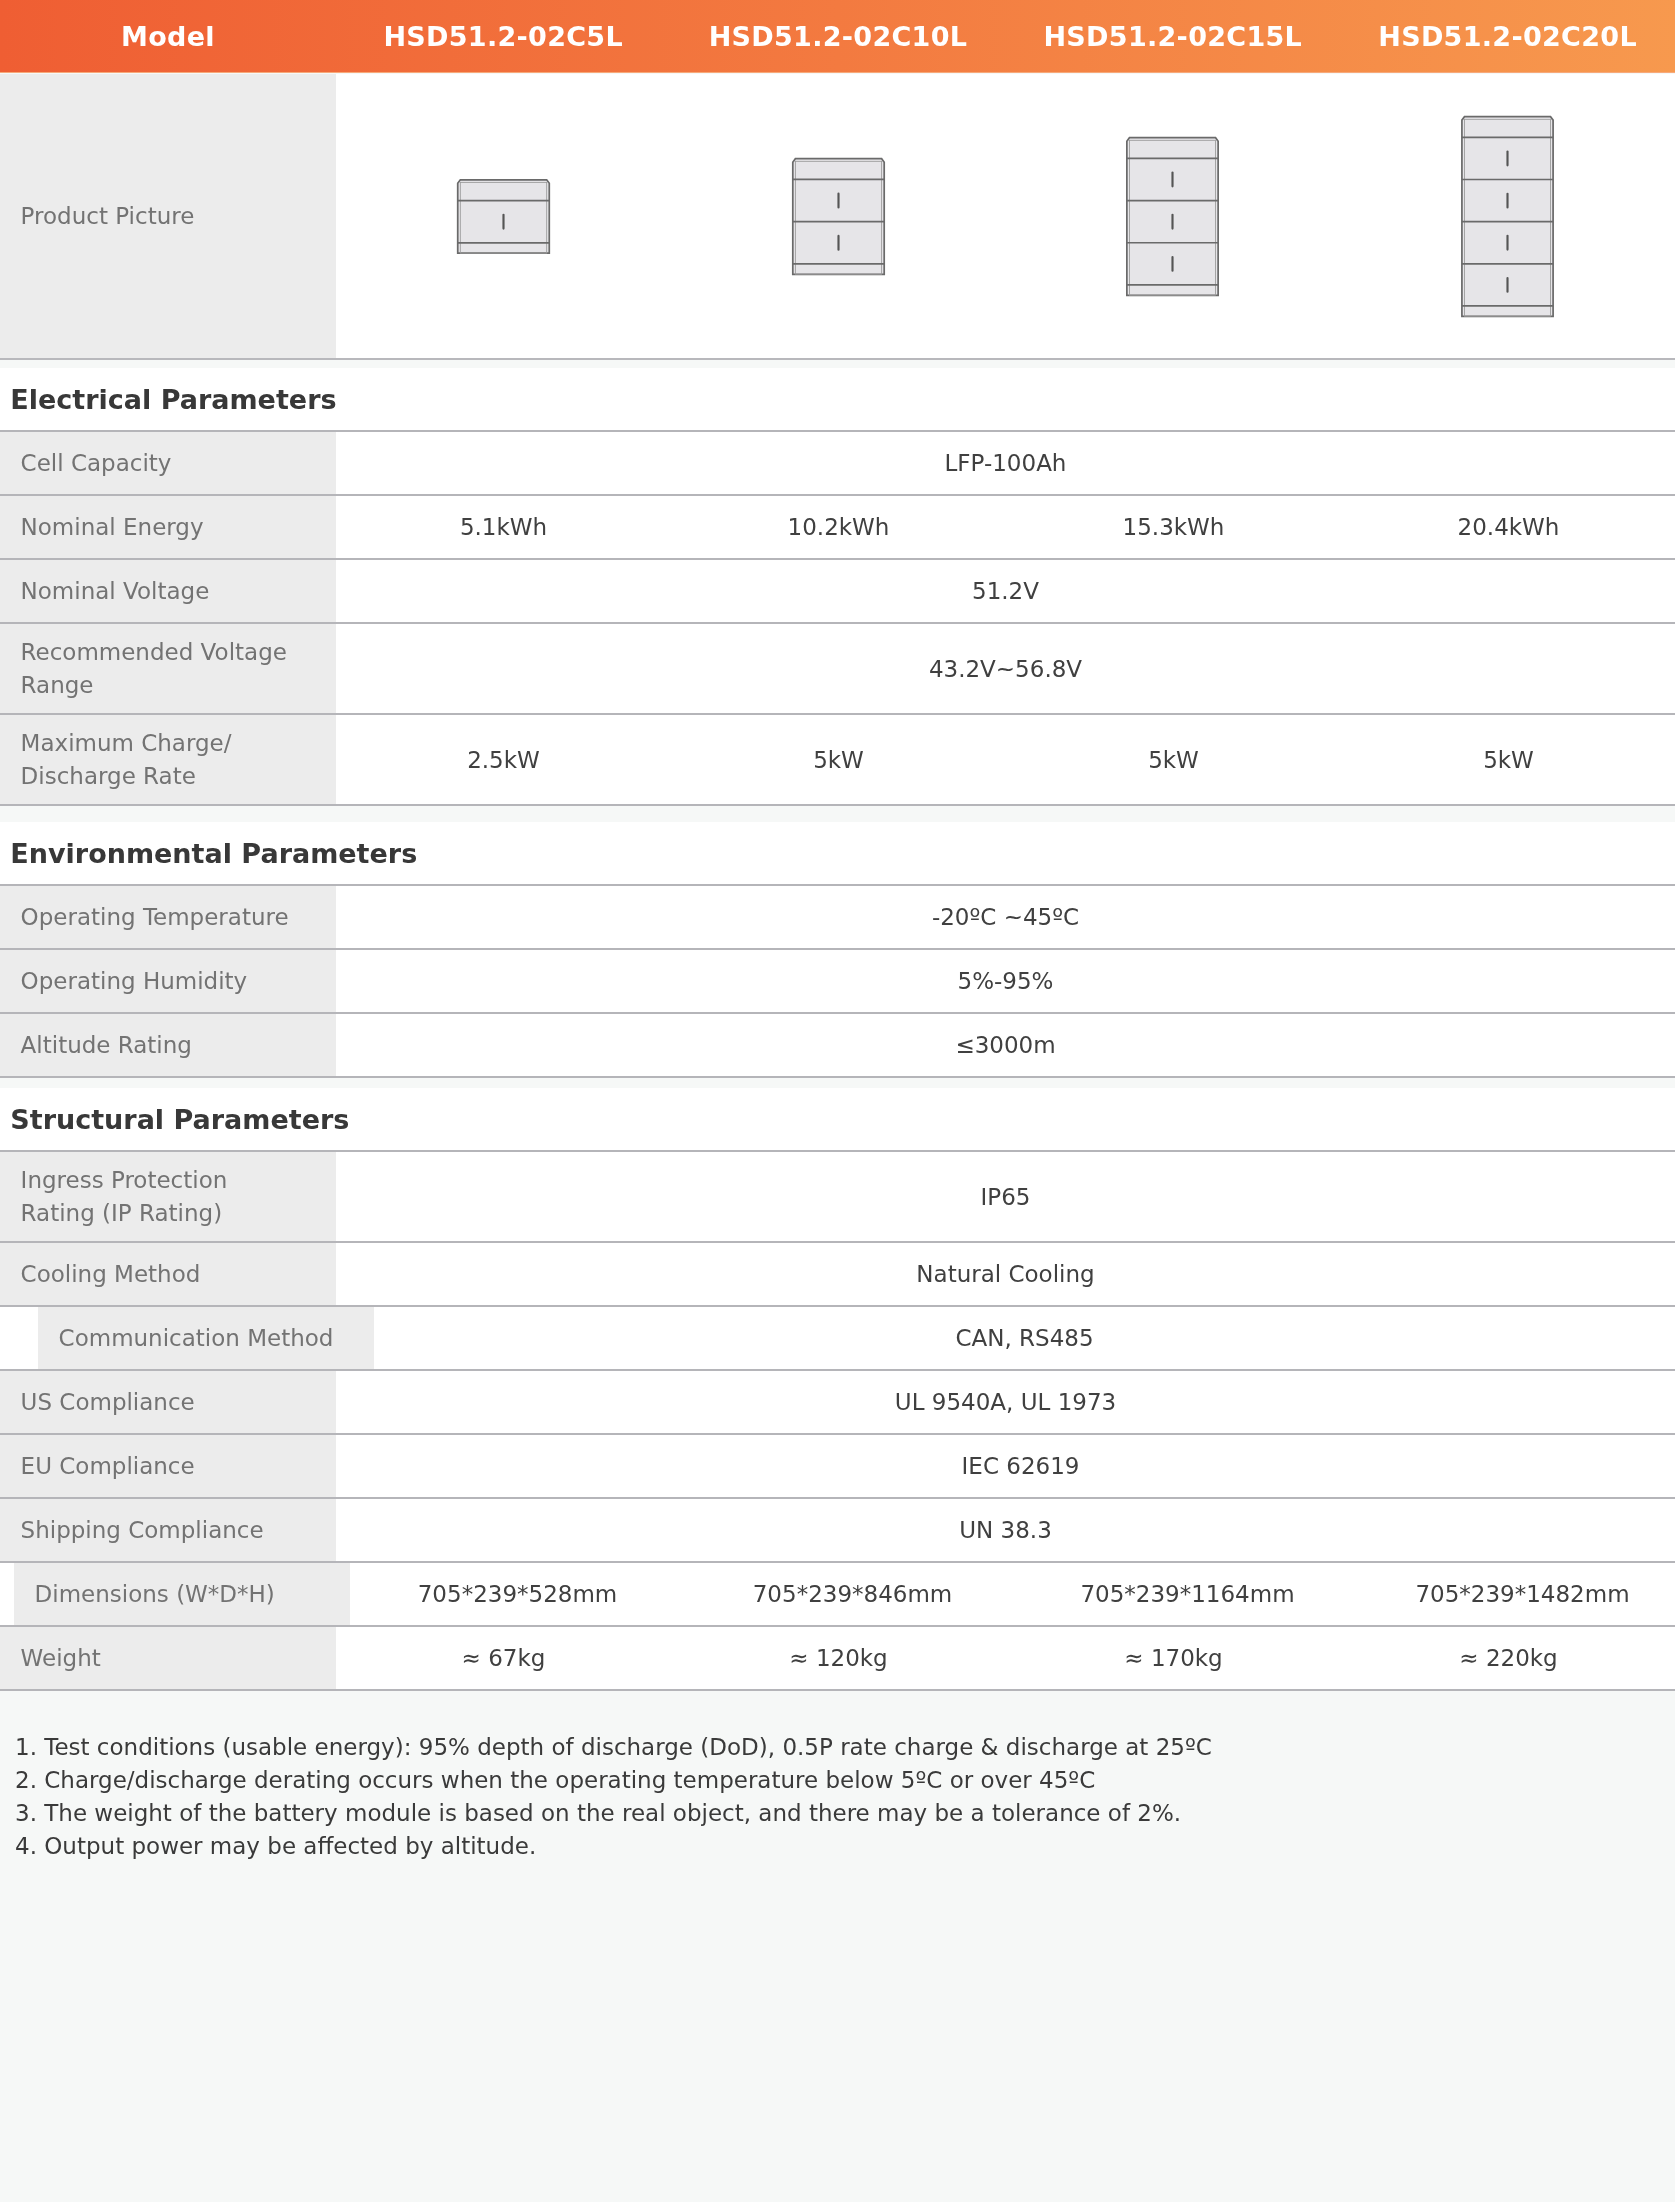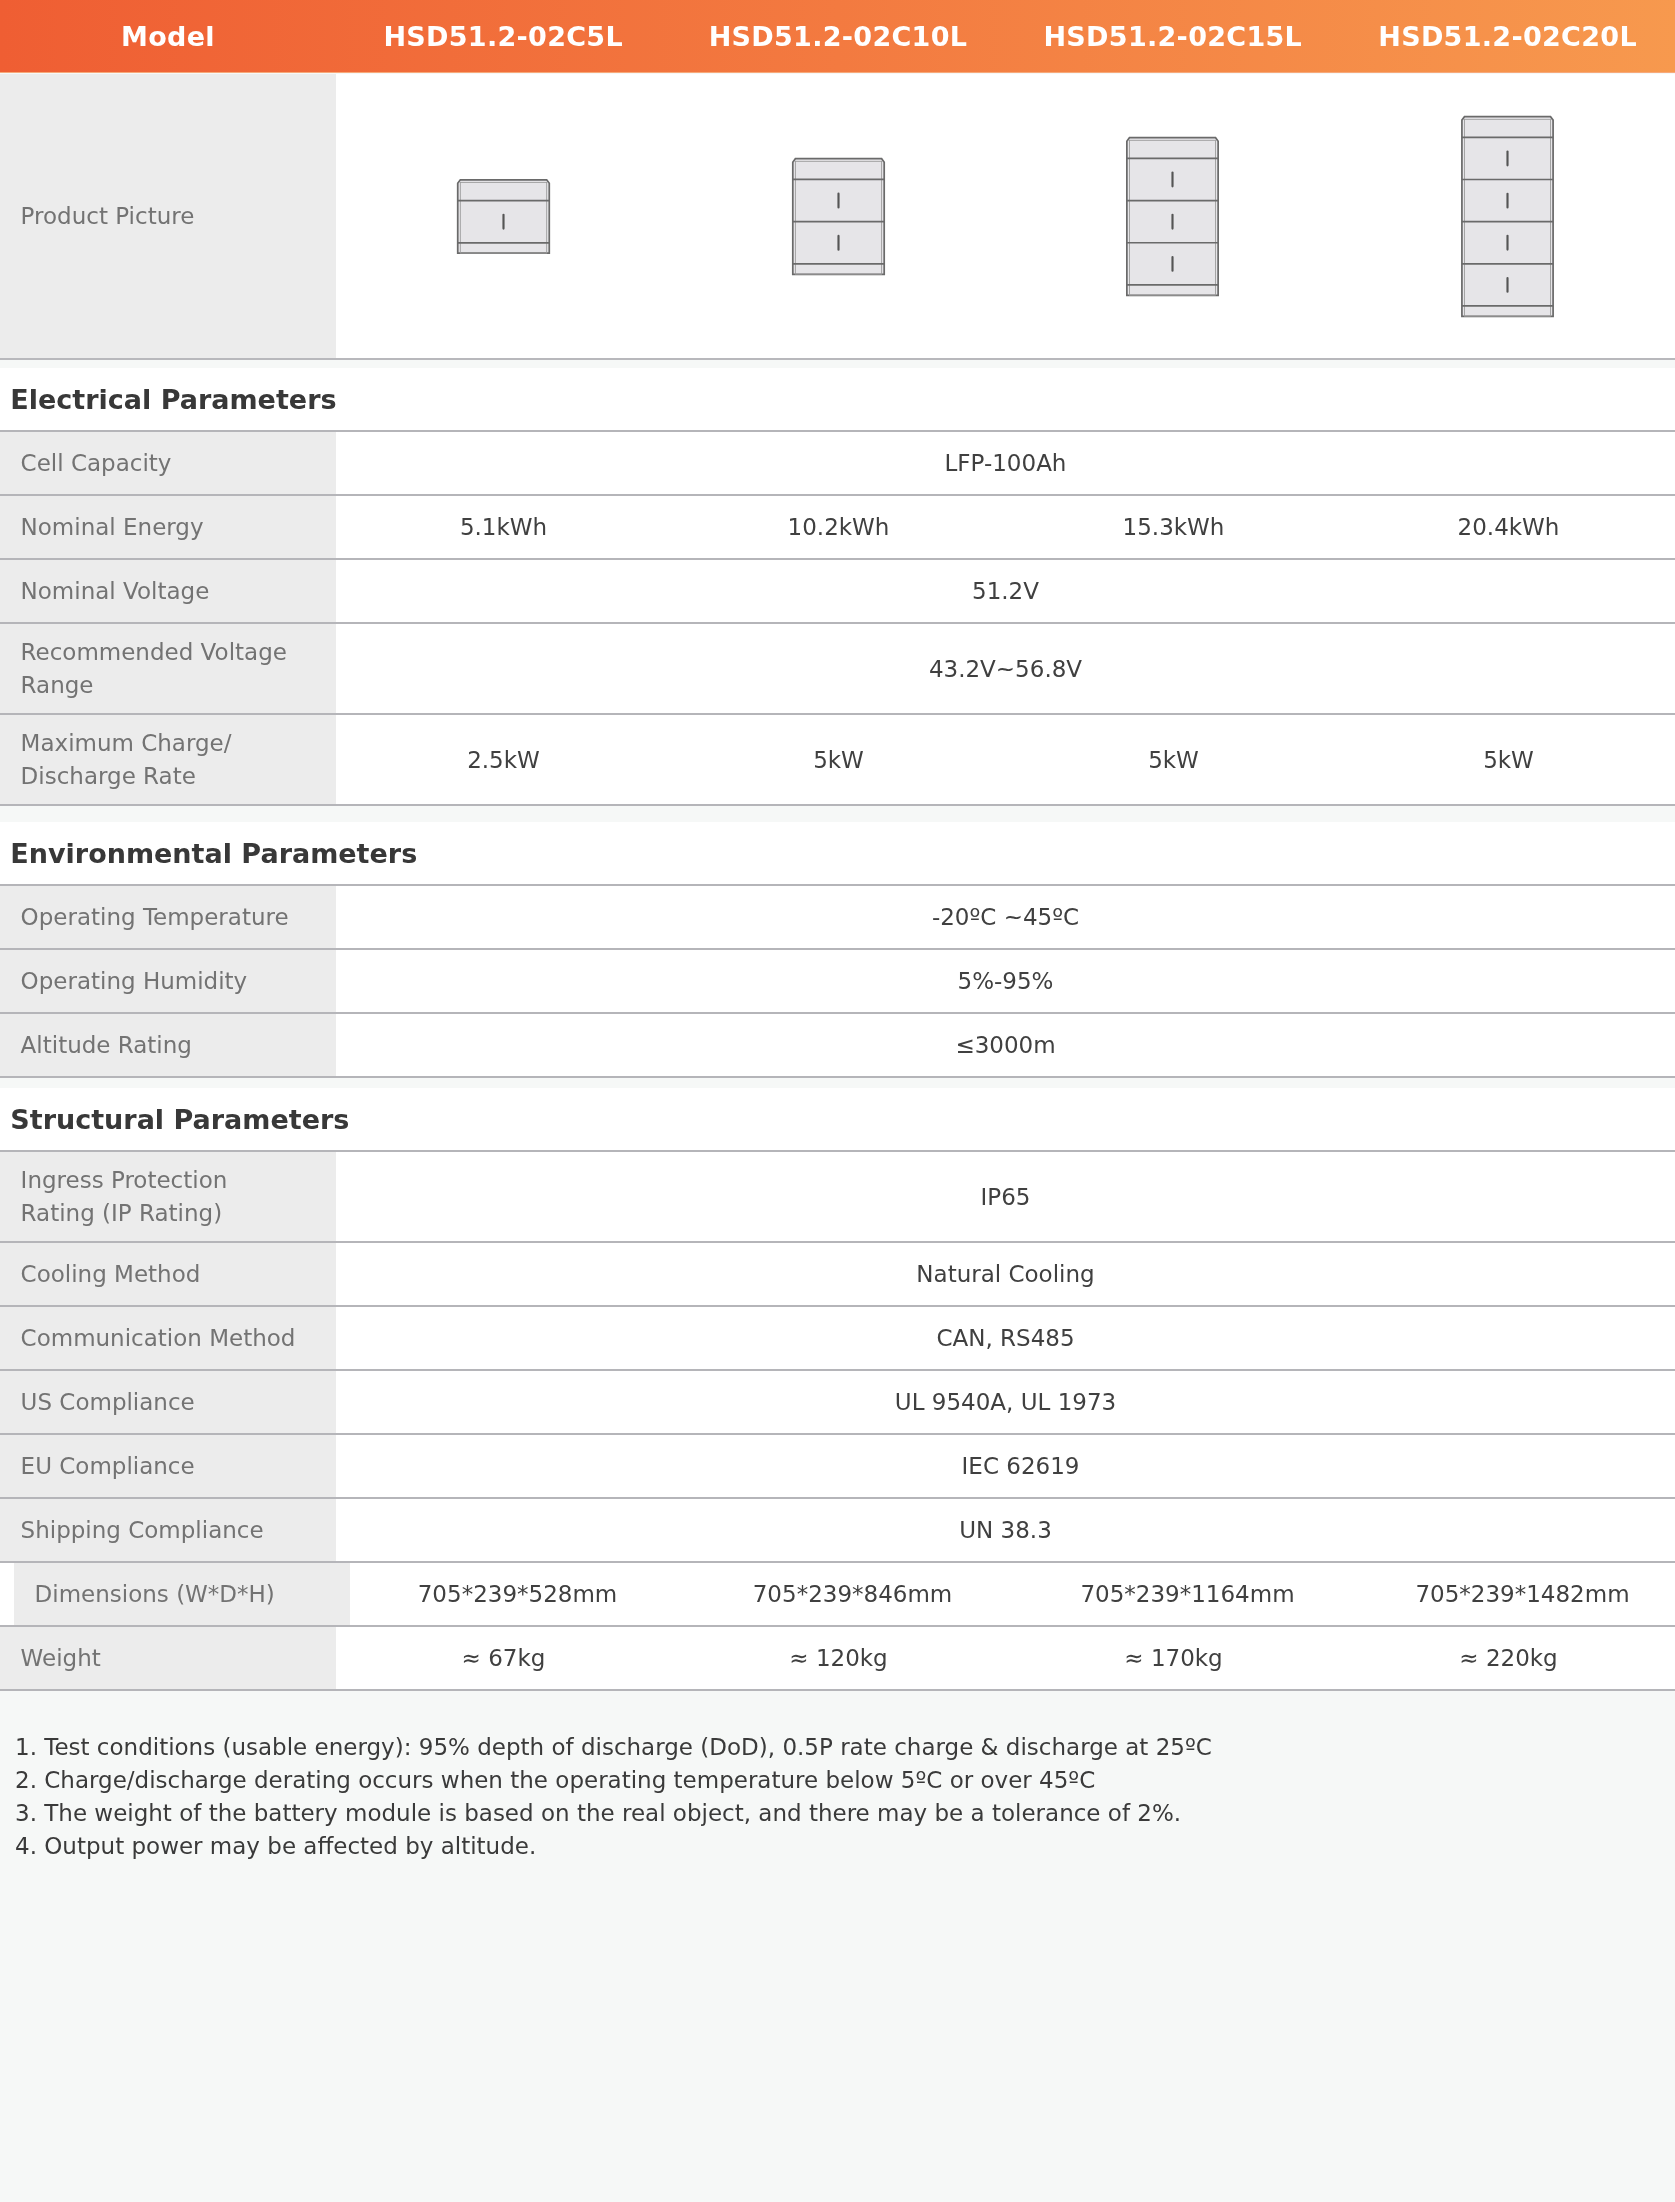--- a/index.html
+++ b/index.html
@@ -197,21 +197,21 @@
         <div class="vals">
           <div class="val span">IP65</div>
         </div>
       </div>
       <div class="row" style="height: 62px;">
         <div class="label-col">Cooling Method</div>
         <div class="vals">
           <div class="val span">Natural Cooling</div>
         </div>
       </div>
-      <div class="row" style="height: 62px;">
+      <div class="row" style="height: 62px; padding-left: 38px;">
         <div class="label-col">Communication Method</div>
         <div class="vals">
           <div class="val span">CAN, RS485</div>
         </div>
       </div>
       <div class="row" style="height: 62px;">
         <div class="label-col">US Compliance</div>
         <div class="vals">
           <div class="val span">UL 9540A, UL 1973</div>
         </div>

